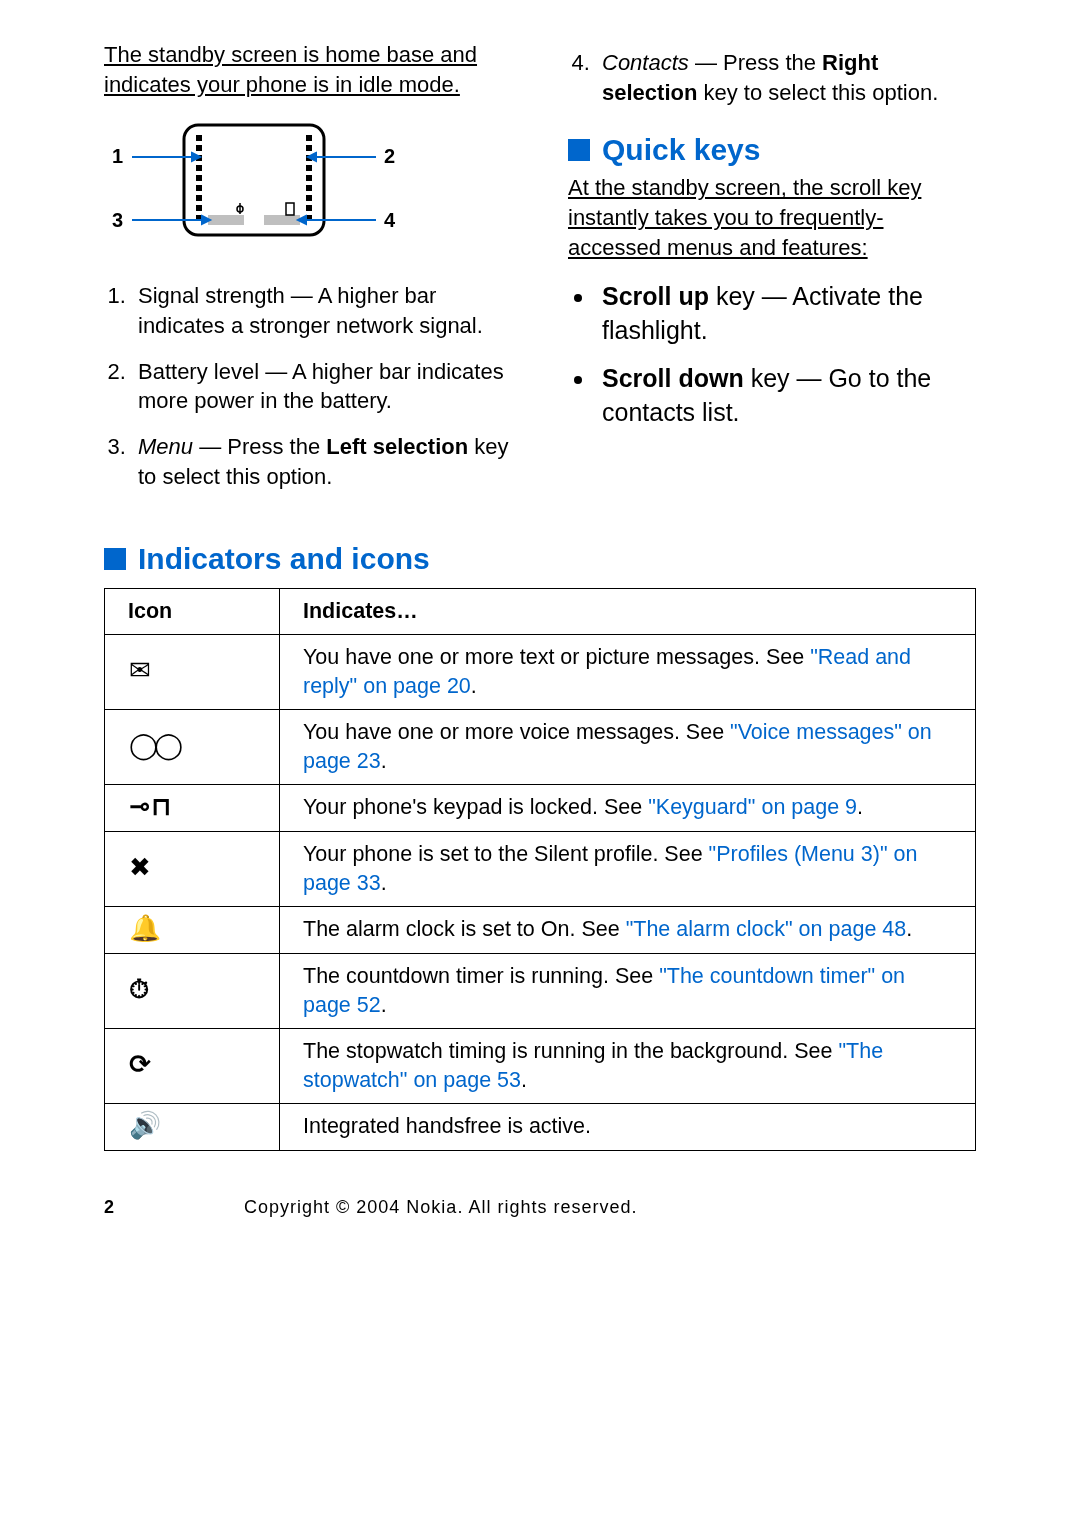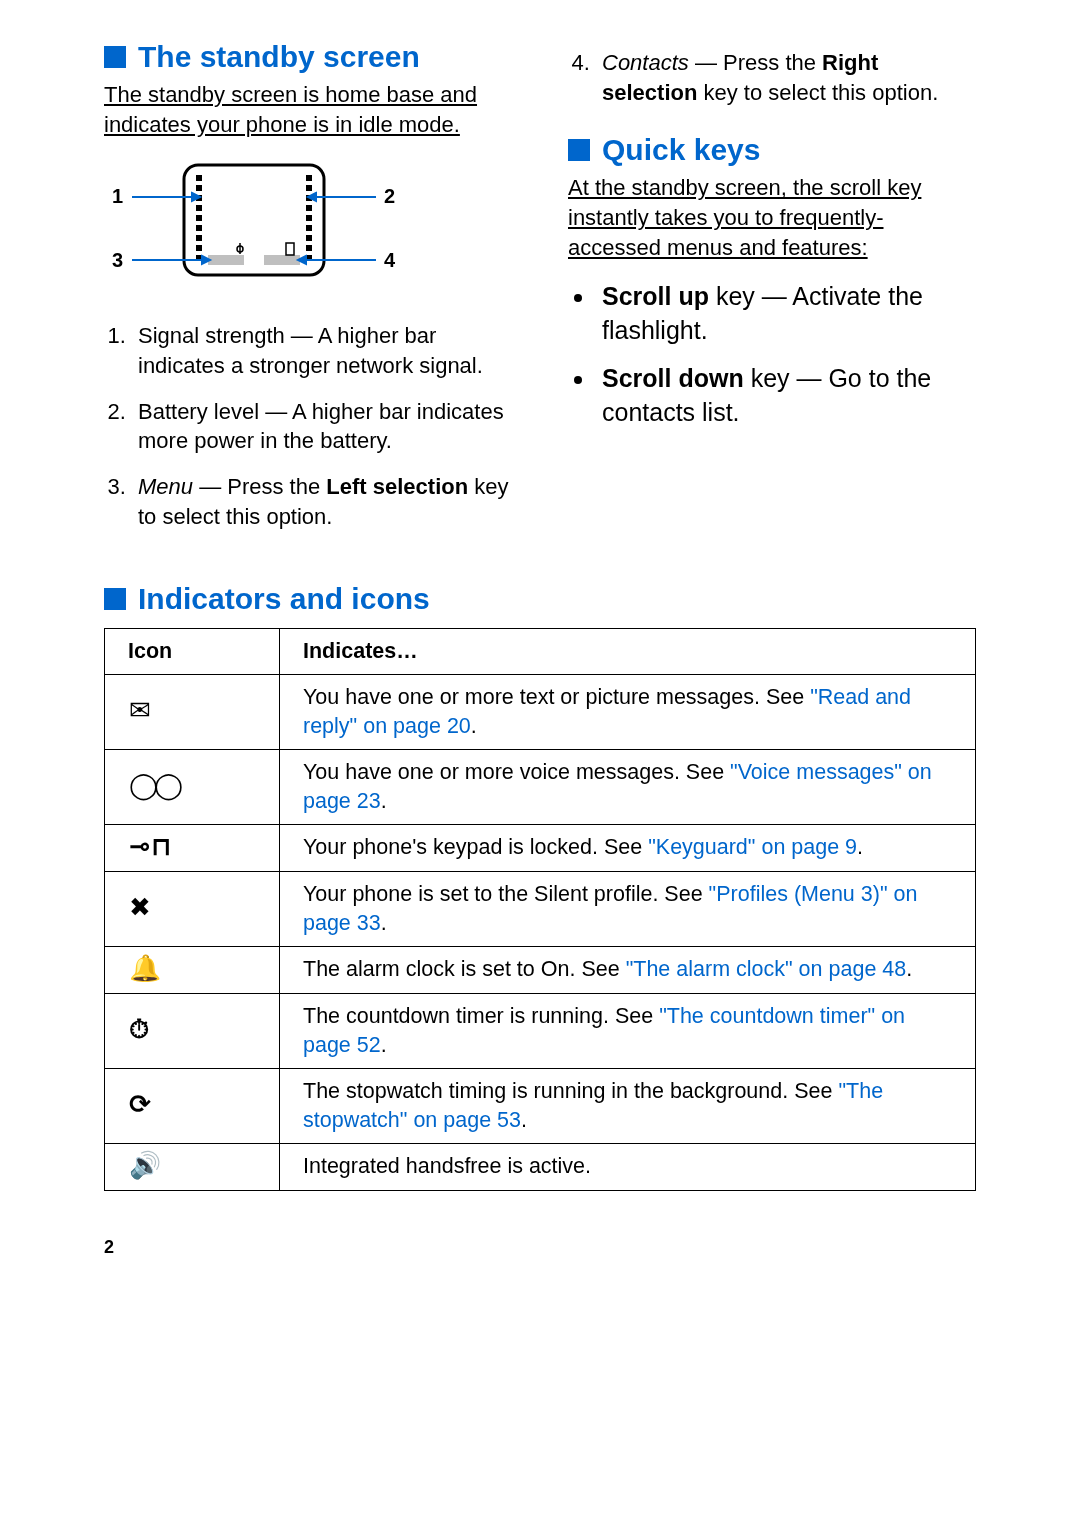--- a/index.html
+++ b/index.html
@@ -97,23 +97,20 @@
 </style>
 </head>
 <body>
 
 <div class="page">
 
 
   <div class="two-col">
 
     <div class="col">
-      <h2 class="section">
-        <span>The standby screen</span>
-      </h2>
       <p class="body-text">The standby screen is home base and indicates your phone is in idle mode.</p>
 
       <div class="device-diagram">
         <svg width="300" height="140" viewBox="0 0 300 140">
 
           <rect x="80" y="8" width="140" height="110" rx="14" ry="14" fill="none" stroke="#000" stroke-width="3"></rect>
 
           <line x1="95" y1="18" x2="95" y2="108" stroke="#000" stroke-width="6" stroke-dasharray="6 4"></line>
 
           <line x1="205" y1="18" x2="205" y2="108" stroke="#000" stroke-width="6" stroke-dasharray="6 4"></line>
@@ -212,15 +209,16 @@
       <tr>
         <td class="icon-cell"><span class="icon-glyph">🔊</span></td>
         <td>Integrated handsfree is active.</td>
       </tr>
     </tbody>
       </table>
   </div>
 
   <div class="footer">
     <span class="page-num">2</span>
+    <span class="copy">Copyright © 2004 Nokia. All rights reserved.</span>
   </div>
 
 </div>
 
 </body></html>

